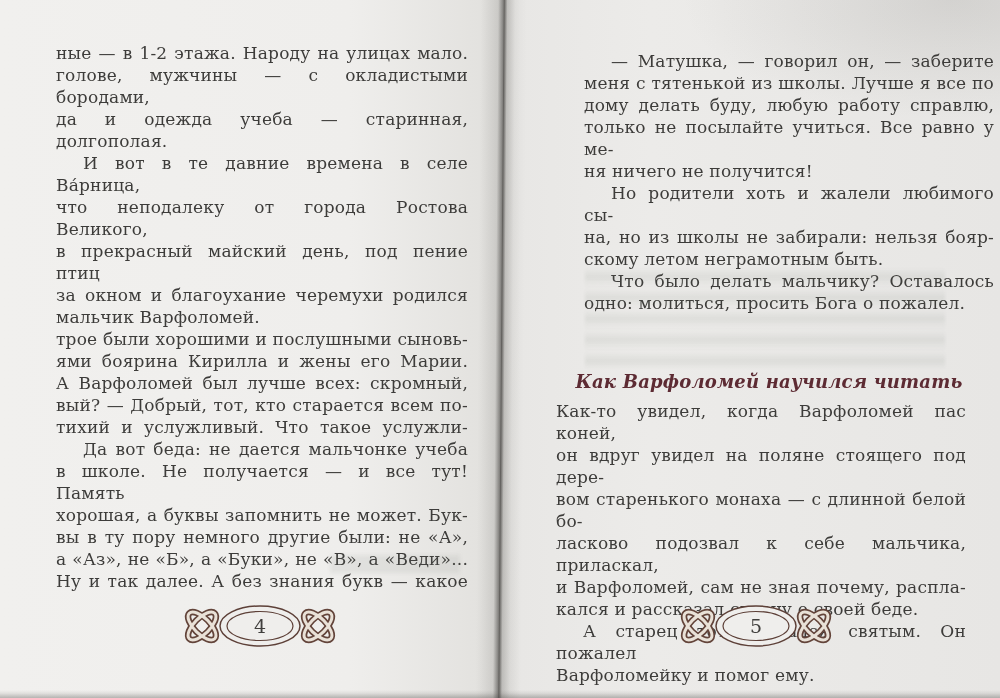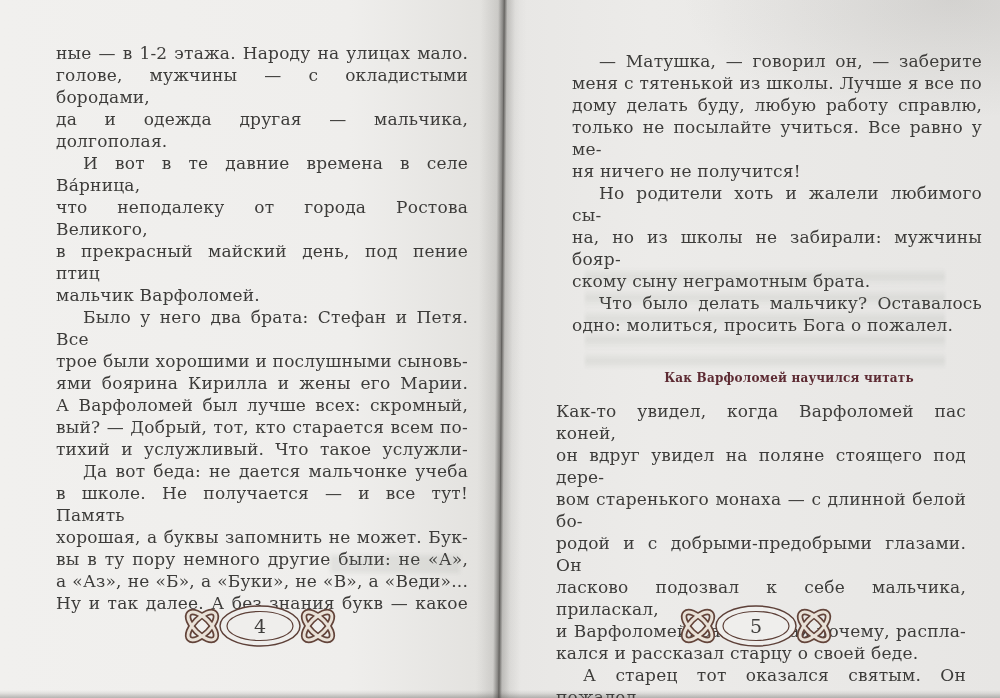--- a/index.html
+++ b/index.html
@@ -44,33 +44,33 @@
       rgba(100,98,94,0.12) 38%,
       rgba(60,58,55,0.55) 49%,
       rgba(60,58,55,0.75) 51%,
       rgba(100,98,94,0.25) 58%,
       rgba(100,98,94,0.05) 75%,
       rgba(100,98,94,0) 100%);
   }
   
   .text-block{position:absolute;color:var(--text);font-size:17px;line-height:22px;}
   #left-text{left:56px;top:42px;width:412px;}
-  #right-top-text{left:572px;top:50px;width:410px;}
+  #right-top-text{left:584px;top:50px;width:410px;}
   #right-bottom-text{left:556px;top:400px;width:410px;}
   .line{
     text-align:justify;text-align-last:justify;
     letter-spacing:0.2px;
   }
   .line.last{text-align-last:left;}
   .line.indent{text-indent:27px;}
   
   .section-heading{
-    position:absolute;left:584px;top:371px;width:410px;
-    text-align:center;font-weight:bold;font-size:12px;
-    color:var(--heading);letter-spacing:0.2px;
+    position:absolute;left:564px;top:371px;width:410px;
+    text-align:center;font-weight:bold;font-size:18px;
+    color:var(--heading);letter-spacing:0.2px;font-style:italic;
   }
   
   .bleed{
     position:absolute;left:585px;top:268px;width:360px;height:100px;
     background:repeating-linear-gradient(180deg,
       rgba(105,115,105,0) 0px,
       rgba(105,115,105,0.14) 9px,
       rgba(105,115,105,0.05) 14px,
       rgba(105,115,105,0) 21px);
     filter:blur(1.6px);
@@ -97,30 +97,30 @@
 <div id="photo">
 
   <div class="page left"></div>
   <div class="page right"></div>
   <div class="corner-shade"></div>
 
   <div class="text-block" id="left-text">
       <div class="para">
         <div class="line">ные — в 1-2 этажа. Народу на улицах мало.</div>
         <div class="line">голове, мужчины — с окладистыми бородами,</div>
-        <div class="line last">да и одежда другая — мальчика, долгополая.</div>
+        <div class="line last">да и одежда учеба — старинная, долгополая.</div>
       </div>
       <div class="para">
         <div class="line indent">И вот в те давние времена в селе Ва́рница,</div>
         <div class="line">что неподалеку от города Ростова Великого,</div>
         <div class="line">в прекрасный майский день, под пение птиц</div>
+        <div class="line">за окном и благоухание черемухи родился</div>
         <div class="line last">мальчик Варфоломей.</div>
       </div>
       <div class="para">
-        <div class="line indent">Было у него два брата: Стефан и Петя. Все</div>
         <div class="line">трое были хорошими и послушными сыновь-</div>
         <div class="line">ями боярина Кирилла и жены его Марии.</div>
         <div class="line">А Варфоломей был лучше всех: скромный,</div>
         <div class="line">вый? — Добрый, тот, кто старается всем по-</div>
         <div class="line">тихий и услужливый. Что такое услужли-</div>
       </div>
       <div class="para">
         <div class="line indent">Да вот беда: не дается мальчонке учеба</div>
         <div class="line">в школе. Не получается — и все тут! Память</div>
         <div class="line">хорошая, а буквы запомнить не может. Бук-</div>
@@ -133,40 +133,39 @@
   <div class="text-block" id="right-top-text">
       <div class="para">
         <div class="line indent">— Матушка, — говорил он, — заберите</div>
         <div class="line">меня с тятенькой из школы. Лучше я все по</div>
         <div class="line">дому делать буду, любую работу справлю,</div>
         <div class="line">только не посылайте учиться. Все равно у ме-</div>
         <div class="line last">ня ничего не получится!</div>
       </div>
       <div class="para">
         <div class="line indent">Но родители хоть и жалели любимого сы-</div>
-        <div class="line">на, но из школы не забирали: мужчины бояр-</div>
-        <div class="line last">скому сыну неграмотным брата.</div>
+        <div class="line">на, но из школы не забирали: нельзя бояр-</div>
+        <div class="line last">скому летом неграмотным быть.</div>
       </div>
       <div class="para">
         <div class="line indent">Что было делать мальчику? Оставалось</div>
         <div class="line last">одно: молиться, просить Бога о пожалел.</div>
       </div>
     </div>
 
   <div class="bleed"></div>
   <div class="bleed2"></div>
 
   <div class="section-heading">Как Варфоломей научился читать</div>
 
   <div class="text-block" id="right-bottom-text">
       <div class="para">
         <div class="line">Как-то увидел, когда Варфоломей пас коней,</div>
         <div class="line">он вдруг увидел на поляне стоящего под дере-</div>
         <div class="line">вом старенького монаха — с длинной белой бо-</div>
-        <div class="line">родой и с добрыми-предобрыми глазами. Он</div>
         <div class="line">ласково подозвал к себе мальчика, приласкал,</div>
         <div class="line">и Варфоломей, сам не зная почему, распла-</div>
         <div class="line last">кался и рассказал старцу о своей беде.</div>
       </div>
       <div class="para">
         <div class="line indent">А старец тот оказался святым. Он пожалел</div>
         <div class="line last">Варфоломейку и помог ему.</div>
       </div>
     </div>
 

